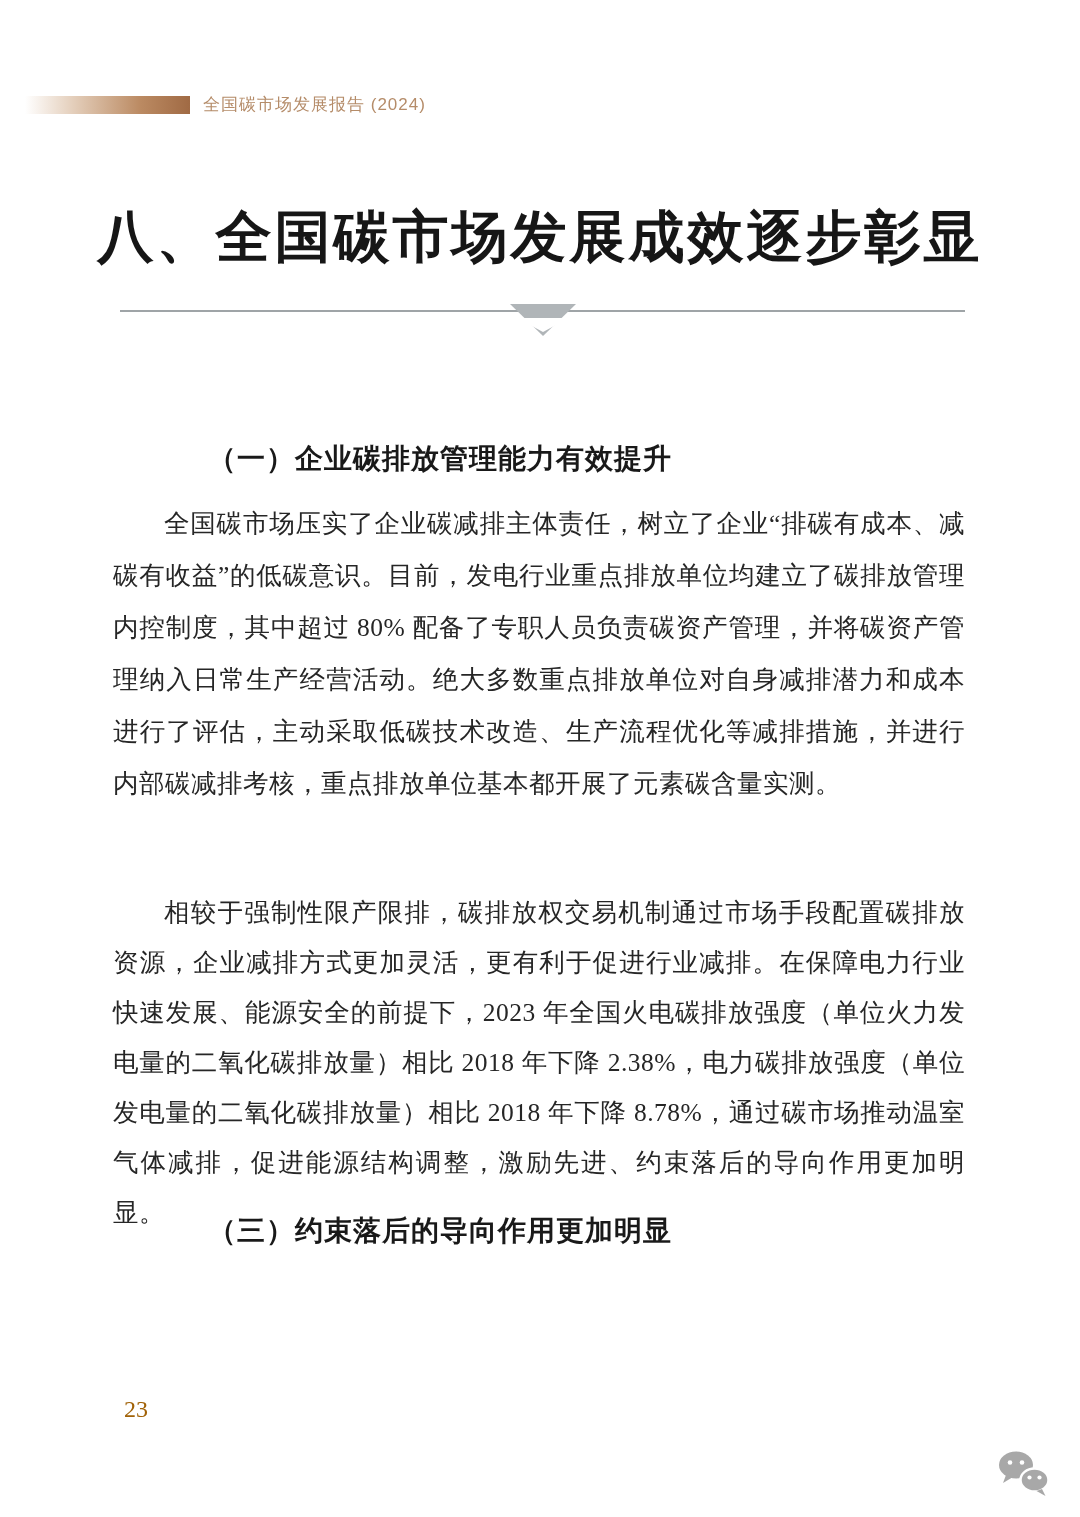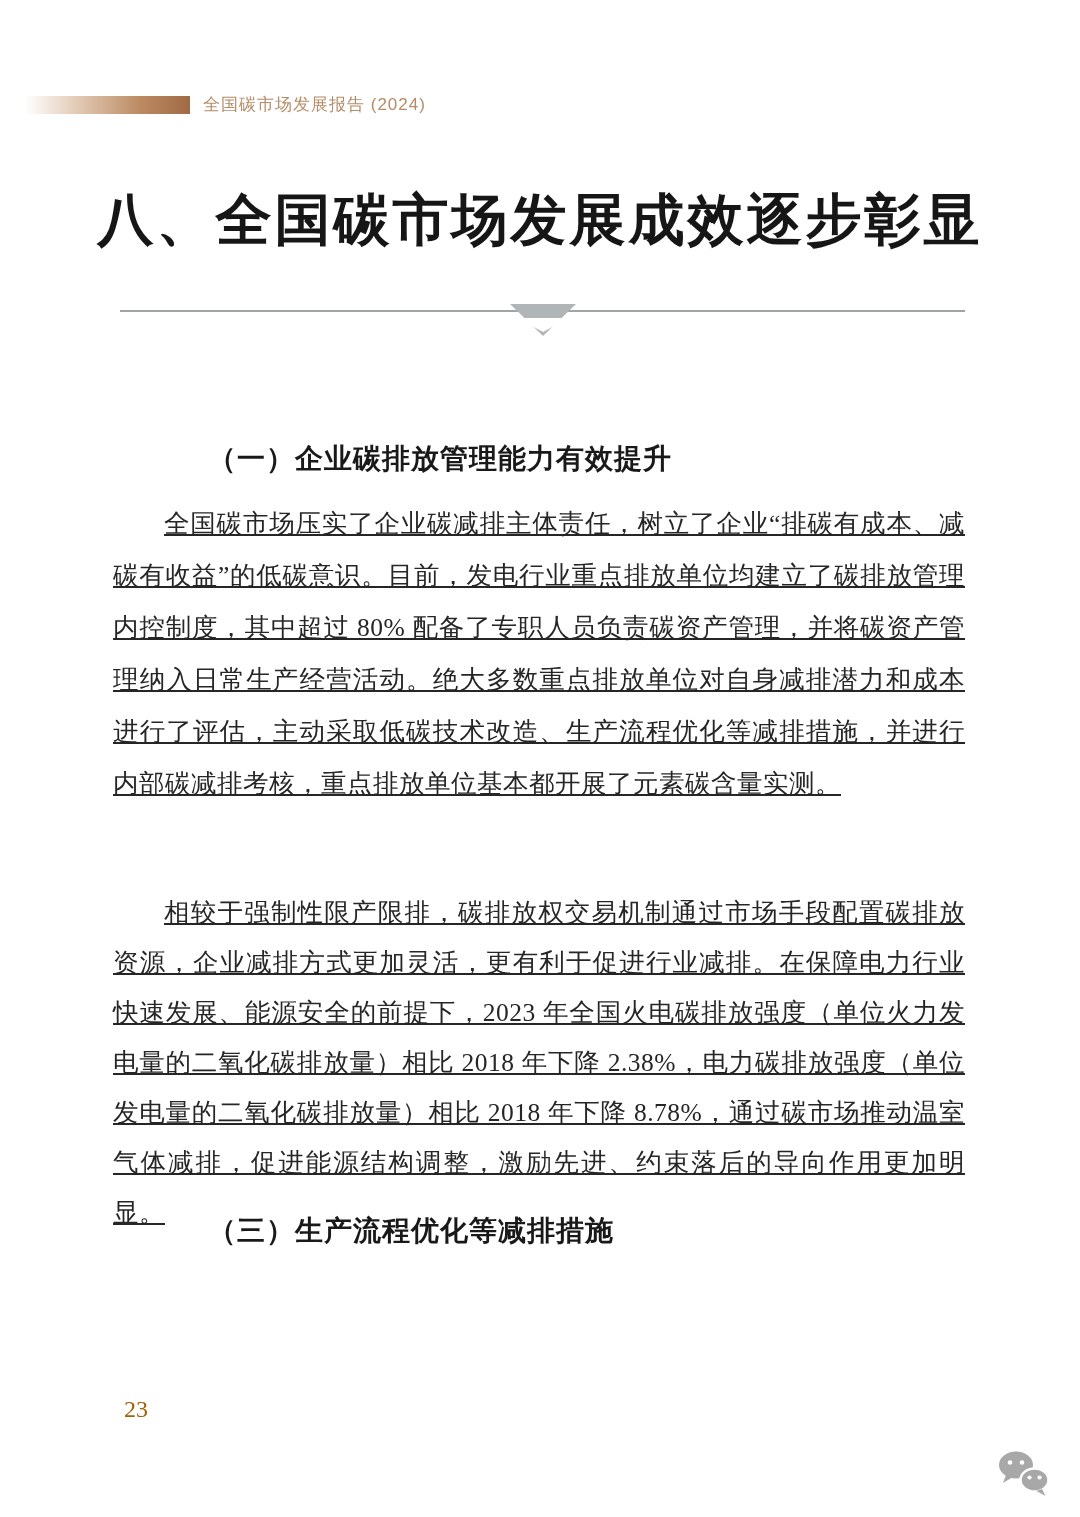--- a/index.html
+++ b/index.html
@@ -31,21 +31,21 @@
   .header-title {
     font-family: "Liberation Sans", "DejaVu Sans", sans-serif;
     font-size: 17px;
     color: #b58c69;
     letter-spacing: 1px;
   }
 
   
   .main-title {
     position: absolute;
-    top: 183px;
+    top: 200px;
     left: 0;
     width: 100%;
     text-align: center;
     font-size: 56px;
     font-weight: bold;
     color: #161616;
     letter-spacing: 3px;
   }
 
   
@@ -80,21 +80,20 @@
   .body-para {
     position: absolute;
     left: 113px;
     width: 852px;
     font-size: 25.5px;
     line-height: 52px;
     color: #262626;
     text-align: justify;
     text-indent: 2em;
     letter-spacing: 0.5px;
-    text-decoration: underline;
   }
   .para-1 { top: 498px; }
   .para-2 { top: 888px; line-height: 50px; }
   .para-3 { top: 1274px; line-height: 50px; }
 
   
   .page-number {
     position: absolute;
     left: 124px;
     top: 1396px;
@@ -133,21 +132,21 @@
       <polygon points="2,8 68,8 35,40" fill="#b0b5b8"></polygon>
       <polygon points="9,22 61,22 35,36" fill="#ffffff"></polygon>
     </svg>
   </div>
 
   <div class="section-heading heading-1">（一）企业碳排放管理能力有效提升</div>
   <div class="body-para para-1">全国碳市场压实了企业碳减排主体责任，树立了企业“排碳有成本、减碳有收益”的低碳意识。目前，发电行业重点排放单位均建立了碳排放管理内控制度，其中超过 80% 配备了专职人员负责碳资产管理，并将碳资产管理纳入日常生产经营活动。绝大多数重点排放单位对自身减排潜力和成本进行了评估，主动采取低碳技术改造、生产流程优化等减排措施，并进行内部碳减排考核，重点排放单位基本都开展了元素碳含量实测。</div>
 
   <div class="body-para para-2">相较于强制性限产限排，碳排放权交易机制通过市场手段配置碳排放资源，企业减排方式更加灵活，更有利于促进行业减排。在保障电力行业快速发展、能源安全的前提下，2023 年全国火电碳排放强度（单位火力发电量的二氧化碳排放量）相比 2018 年下降 2.38%，电力碳排放强度（单位发电量的二氧化碳排放量）相比 2018 年下降 8.78%，通过碳市场推动温室气体减排，促进能源结构调整，激励先进、约束落后的导向作用更加明显。</div>
 
-  <div class="section-heading heading-3">（三）生产流程优化等减排措施</div>
+  <div class="section-heading heading-3">（三）约束落后的导向作用更加明显</div>
 
   <div class="page-number">23</div>
 
   <div class="watermark">
     <svg width="52" height="48" viewBox="0 0 52 48" xmlns="http://www.w3.org/2000/svg">
 
       <ellipse cx="18" cy="15" rx="17" ry="13.5" fill="#a8a8a8"></ellipse>
       <path d="M8 25 L5 33 L15 27 Z" fill="#a8a8a8"></path>
       <circle cx="12" cy="12.5" r="2.3" fill="#ffffff"></circle>
       <circle cx="24" cy="12.5" r="2.3" fill="#ffffff"></circle>

